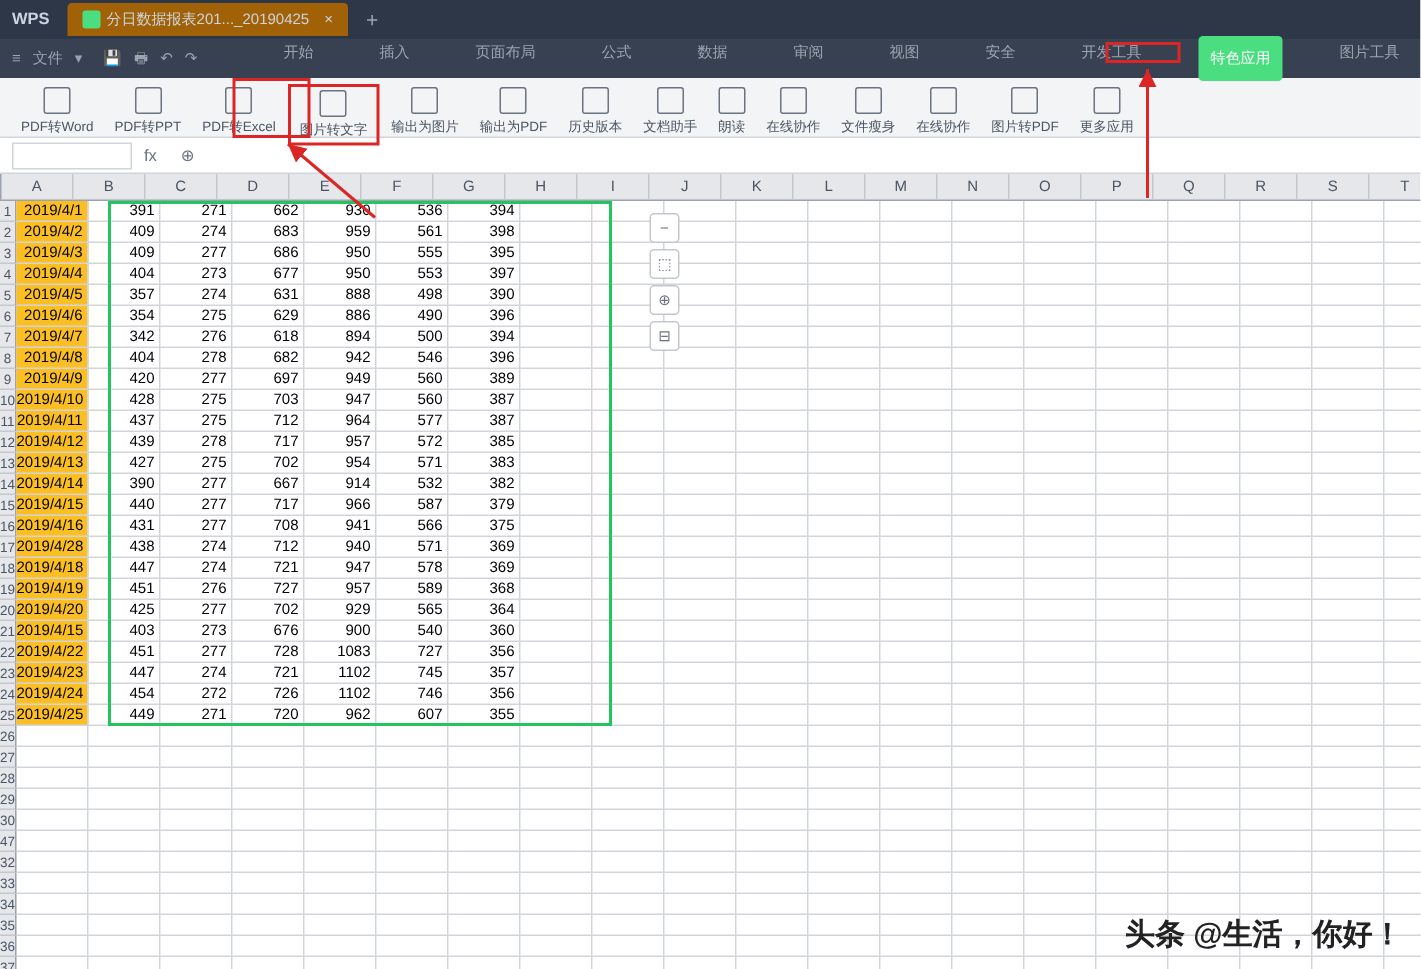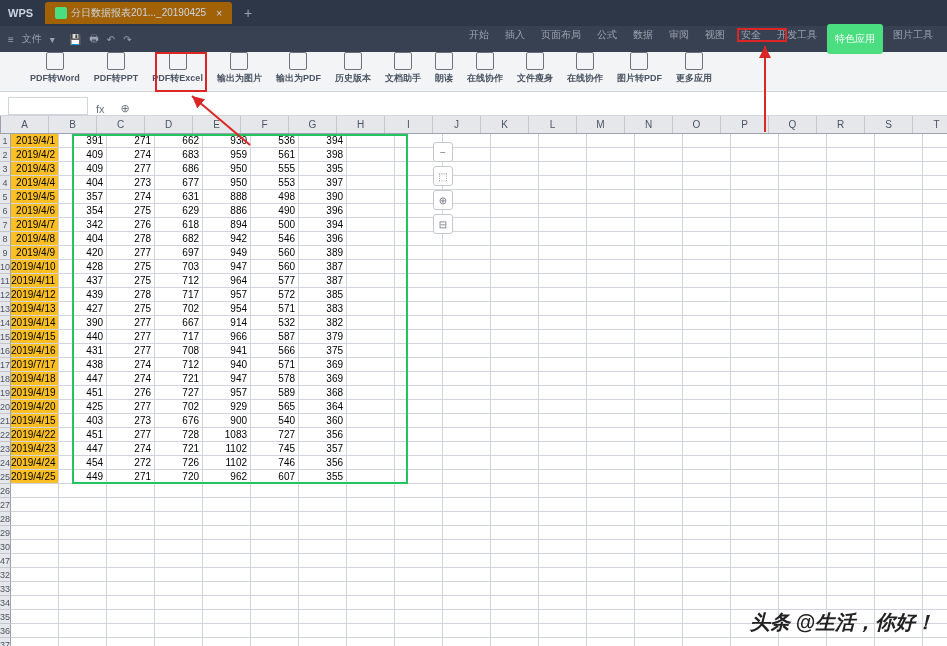--- a/index.html
+++ b/index.html
@@ -6,30 +6,30 @@
     body { font-family: "Microsoft YaHei", Arial, sans-serif; font-size: 11px; background: #fff; overflow: hidden; width: 947px; height: 646px; position: relative; }
     
     .titlebar { background: #2d3748; height: 26px; display: flex; align-items: center; padding: 0 8px; color: #cbd5e0; text-align: center; }
     .titlebar .logo { font-weight: bold; margin-right: 12px; font-size: 11px; }
     .titlebar .tab { background: #a16207; padding: 4px 10px; border-radius: 3px 3px 0 0; display: flex; align-items: center; gap: 4px; font-size: 10px; }
     .titlebar .tab-icon { width: 12px; height: 12px; background: #4ade80; border-radius: 2px; }
     .titlebar .plus { margin-left: 12px; color: #9ca3af; font-size: 14px; }
     
     .menubar { background: #374151; height: 26px; display: flex; align-items: center; padding: 0 8px; color: #9ca3af; font-size: 10px; }
     .menubar .file-menu { display: flex; align-items: center; gap: 8px; }
-    .menubar .tabs { display: flex; gap: 4px; margin-left: auto; }
+    .menubar .tabs { display: flex; gap: 32px; margin-left: auto; }
     .menubar .tab-item { cursor: pointer; padding: 4px 6px; }
     .menubar .tab-special { background: #4ade80; color: #fff; border-radius: 3px; padding: 8px 8px; }
     
-    .toolbar { background: #f3f4f6; height: 40px; display: flex; align-items: flex-end; padding: 4px 24px; border-bottom: 1px solid #d1d5db; gap: 2px; font-weight: bold; }
+    .toolbar { background: #f3f4f6; height: 40px; display: flex; align-items: flex-start; padding: 4px 8px; border-bottom: 1px solid #d1d5db; gap: 2px; }
     .tool-item { display: flex; flex-direction: column; align-items: center; justify-content: center; padding: 2px 6px; cursor: pointer; font-size: 9px; color: #4b5563; gap: 2px; }
     .tool-item .icon { width: 18px; height: 18px; border: 1px solid #6b7280; border-radius: 2px; }
     .tool-highlighted { border: 2px solid #dc2626; }
     
-    .formula-bar { height: 24px; background: #fff; border-bottom: 1px solid #d1d5db; display: flex; align-items: flex-end; padding: 0 8px; gap: 8px; }
+    .formula-bar { height: 24px; background: #fff; border-bottom: 1px solid #d1d5db; display: flex; align-items: center; padding: 0 8px; gap: 8px; }
     .cell-ref { width: 80px; border: 1px solid #d1d5db; height: 18px; padding: 0 4px; font-size: 11px; }
     
     .sheet-area { position: relative; background: #fff; }
     .col-headers { display: flex; height: 18px; background: #e5e7eb; border-bottom: 1px solid #9ca3af; }
     .corner { width: 24px; height: 18px; background: #e5e7eb; border-right: 1px solid #9ca3af; }
     .col-h { width: 48px; text-align: center; border-right: 1px solid #c4c8ce; font-size: 10px; line-height: 18px; color: #4b5563; }
     
     .rows-container { display: flex; }
     .row-headers { width: 24px; background: #e5e7eb; }
     .row-h { height: 14px; text-align: center; border-bottom: 1px solid #c4c8ce; border-right: 1px solid #9ca3af; font-size: 9px; line-height: 14px; color: #4b5563; }
@@ -40,21 +40,21 @@
     .cell.date { background: #fbbf24; color: #000; text-align: right; }
     
     .selection-border { position: absolute; border: 2px solid #22c55e; pointer-events: none; }
     
     .side-tools { position: absolute; right: 494px; top: 142px; display: flex; flex-direction: column; gap: 4px; }
     .side-tool { width: 20px; height: 20px; border: 1px solid #c4c8ce; border-radius: 3px; background: #fff; display: flex; align-items: center; justify-content: center; font-size: 10px; color: #6b7280; }
     
     .annotation-box1 { position: absolute; border: 2px solid #dc2626; pointer-events: none; }
     .annotation-arrow { position: absolute; pointer-events: none; }
     
-    .watermark { position: absolute; bottom: 10px; right: 12px; font-size: 20px; color: #222; font-weight: bold; font-style: italic; }
+    .watermark { position: absolute; bottom: 10px; right: 12px; font-size: 20px; color: #222; font-weight: bold; }
   </style>
 </head>
 <body>
 
 <div class="titlebar">
   <span class="logo">WPS</span>
   <div class="tab">
     <span class="tab-icon"></span>
     <span>分日数据报表201..._20190425</span>
     <span style="margin-left:6px">×</span>
@@ -92,20 +92,24 @@
       <div class="icon"></div>
       <span>PDF转Word</span>
     </div>
     <div class="tool-item">
       <div class="icon"></div>
       <span>PDF转PPT</span>
     </div>
     <div class="tool-item">
       <div class="icon"></div>
       <span>PDF转Excel</span>
+    </div>
+    <div class="tool-item tool-highlighted">
+      <div class="icon"></div>
+      <span>图片转文字</span>
     </div>
     <div class="tool-item">
       <div class="icon"></div>
       <span>输出为图片</span>
     </div>
     <div class="tool-item">
       <div class="icon"></div>
       <span>输出为PDF</span>
     </div>
     <div class="tool-item">
@@ -561,21 +565,21 @@
           <div class="cell"></div>
           <div class="cell"></div>
           <div class="cell"></div>
           <div class="cell"></div>
           <div class="cell"></div>
           <div class="cell"></div>
           <div class="cell"></div>
           <div class="cell"></div>
         </div>
         <div class="row">
-          <div class="cell date">2019/7/17</div>
+          <div class="cell date">2019/4/28</div>
           <div class="cell">438</div>
           <div class="cell">274</div>
           <div class="cell">712</div>
           <div class="cell">940</div>
           <div class="cell">571</div>
           <div class="cell">369</div>
           <div class="cell"></div>
           <div class="cell"></div>
           <div class="cell"></div>
           <div class="cell"></div>

